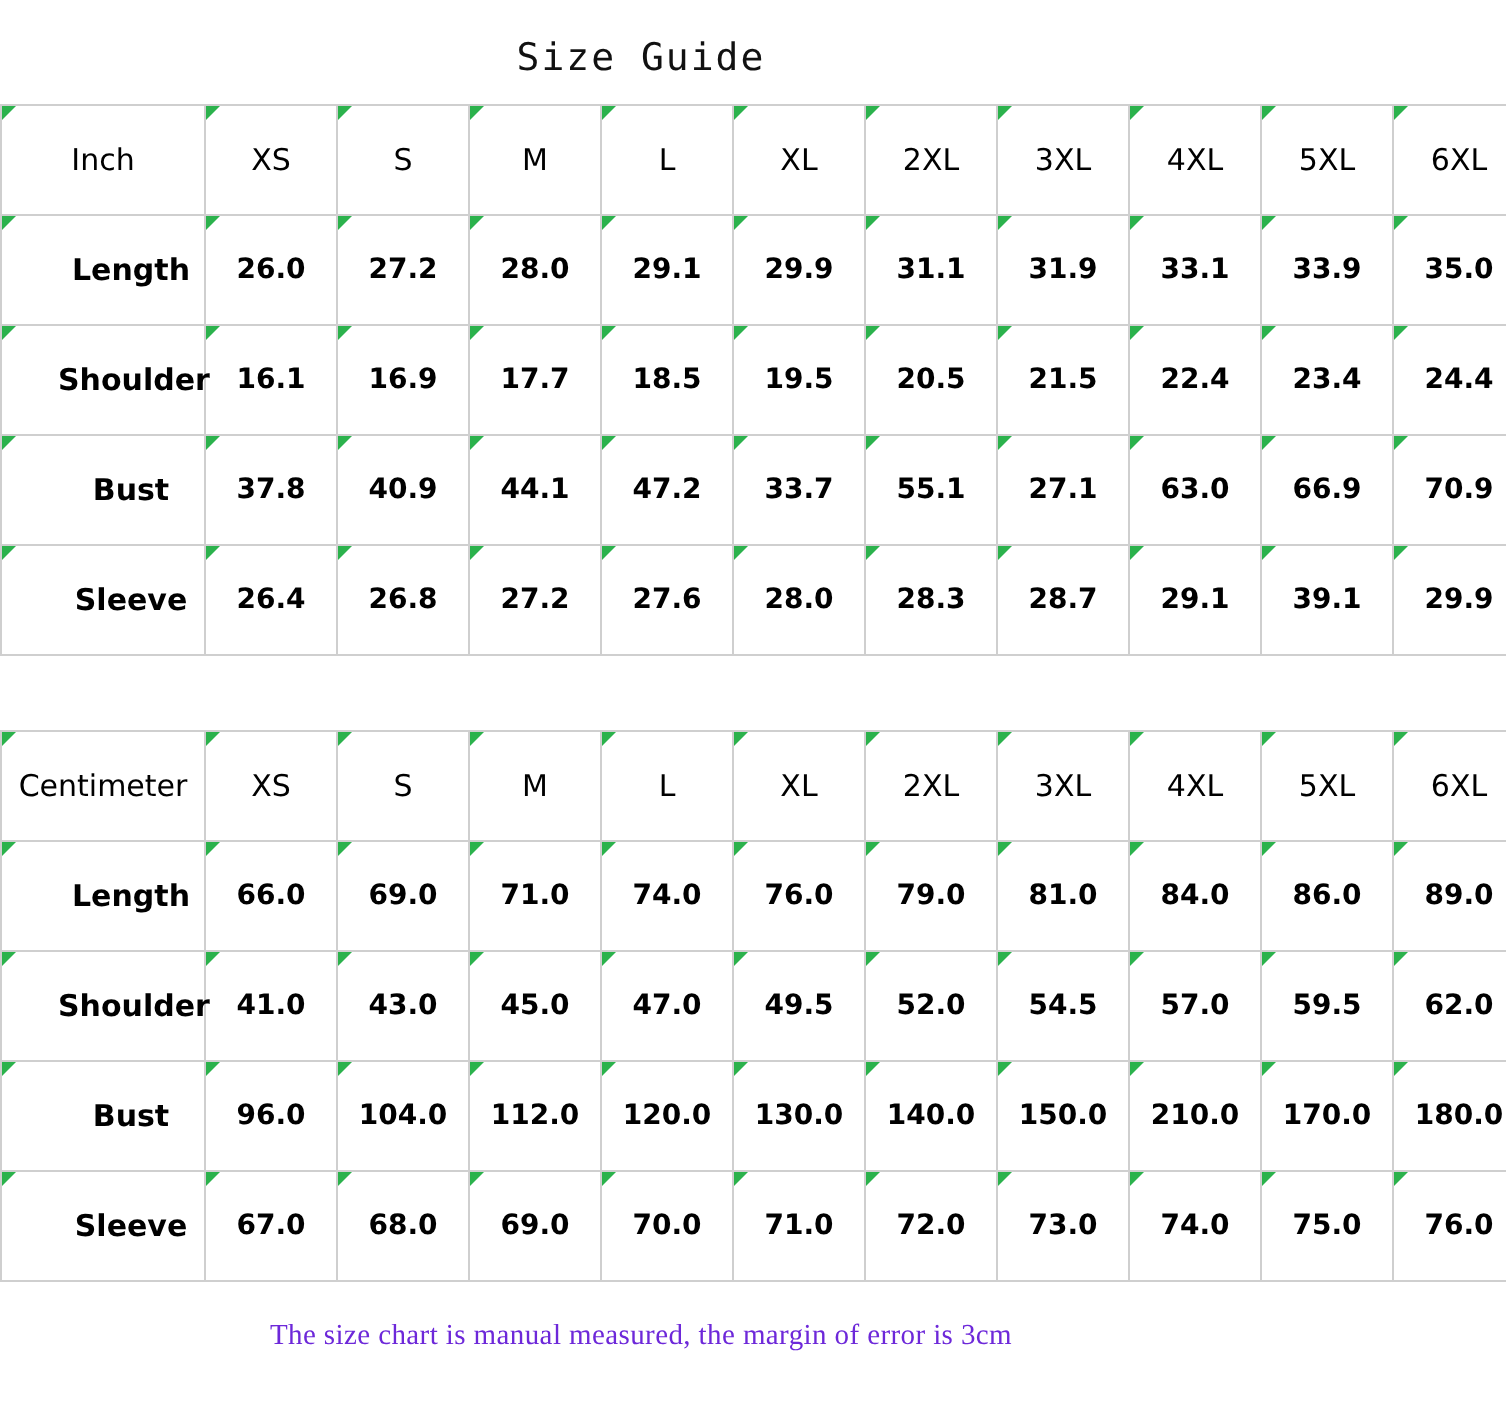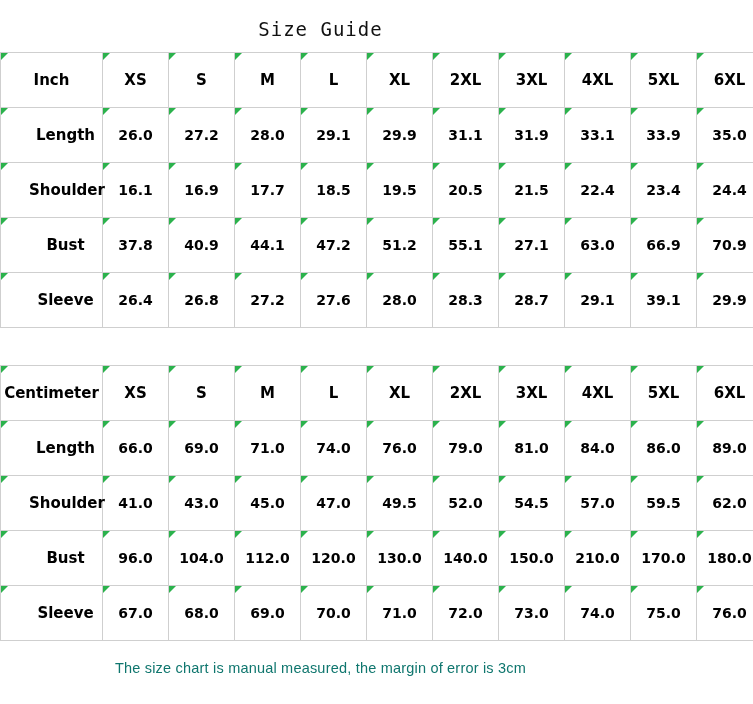--- a/index.html
+++ b/index.html
@@ -57,39 +57,39 @@
   }
   table.size-table td.unit-cell,
   table.size-table td.row-label {
     width: 101px;
   }
   table.size-table td.size-col {
     width: 65px;
   }
   table.size-table tr.header-row td {
     font-size: 15px;
-    font-weight: bold;
+    font-weight: normal;
   }
   table.size-table td.row-label {
     font-size: 15px;
     padding-left: 28px;
   }
   table.size-table td.value-cell {
     font-weight: bold;
     font-size: 14px;
   }
   .gap {
     height: 37px;
     background: #ffffff;
   }
   .footer-note {
     text-align: center;
-    font-family: Liberation Sans, sans-serif;
+    font-family: Liberation Serif, serif;
     font-size: 14.5px;
-    color: #0f766e;
+    color: #6d28d9;
     padding-top: 19px;
     letter-spacing: 0.2px;
   }
 </style>
 </head>
 <body>
 
 <div class="page">
 
   <div class="title">Size Guide</div>
@@ -137,21 +137,21 @@
         <td class="value-cell size-col"><span class="corner"></span><span>23.4</span></td>
         <td class="value-cell size-col"><span class="corner"></span><span>24.4</span></td>
       </tr>
 
       <tr>
         <td class="row-label"><span class="corner"></span><span>Bust</span></td>
         <td class="value-cell size-col"><span class="corner"></span><span>37.8</span></td>
         <td class="value-cell size-col"><span class="corner"></span><span>40.9</span></td>
         <td class="value-cell size-col"><span class="corner"></span><span>44.1</span></td>
         <td class="value-cell size-col"><span class="corner"></span><span>47.2</span></td>
-        <td class="value-cell size-col"><span class="corner"></span><span>51.2</span></td>
+        <td class="value-cell size-col"><span class="corner"></span><span>33.7</span></td>
         <td class="value-cell size-col"><span class="corner"></span><span>55.1</span></td>
         <td class="value-cell size-col"><span class="corner"></span><span>27.1</span></td>
         <td class="value-cell size-col"><span class="corner"></span><span>63.0</span></td>
         <td class="value-cell size-col"><span class="corner"></span><span>66.9</span></td>
         <td class="value-cell size-col"><span class="corner"></span><span>70.9</span></td>
       </tr>
 
       <tr>
         <td class="row-label"><span class="corner"></span><span>Sleeve</span></td>
         <td class="value-cell size-col"><span class="corner"></span><span>26.4</span></td>

